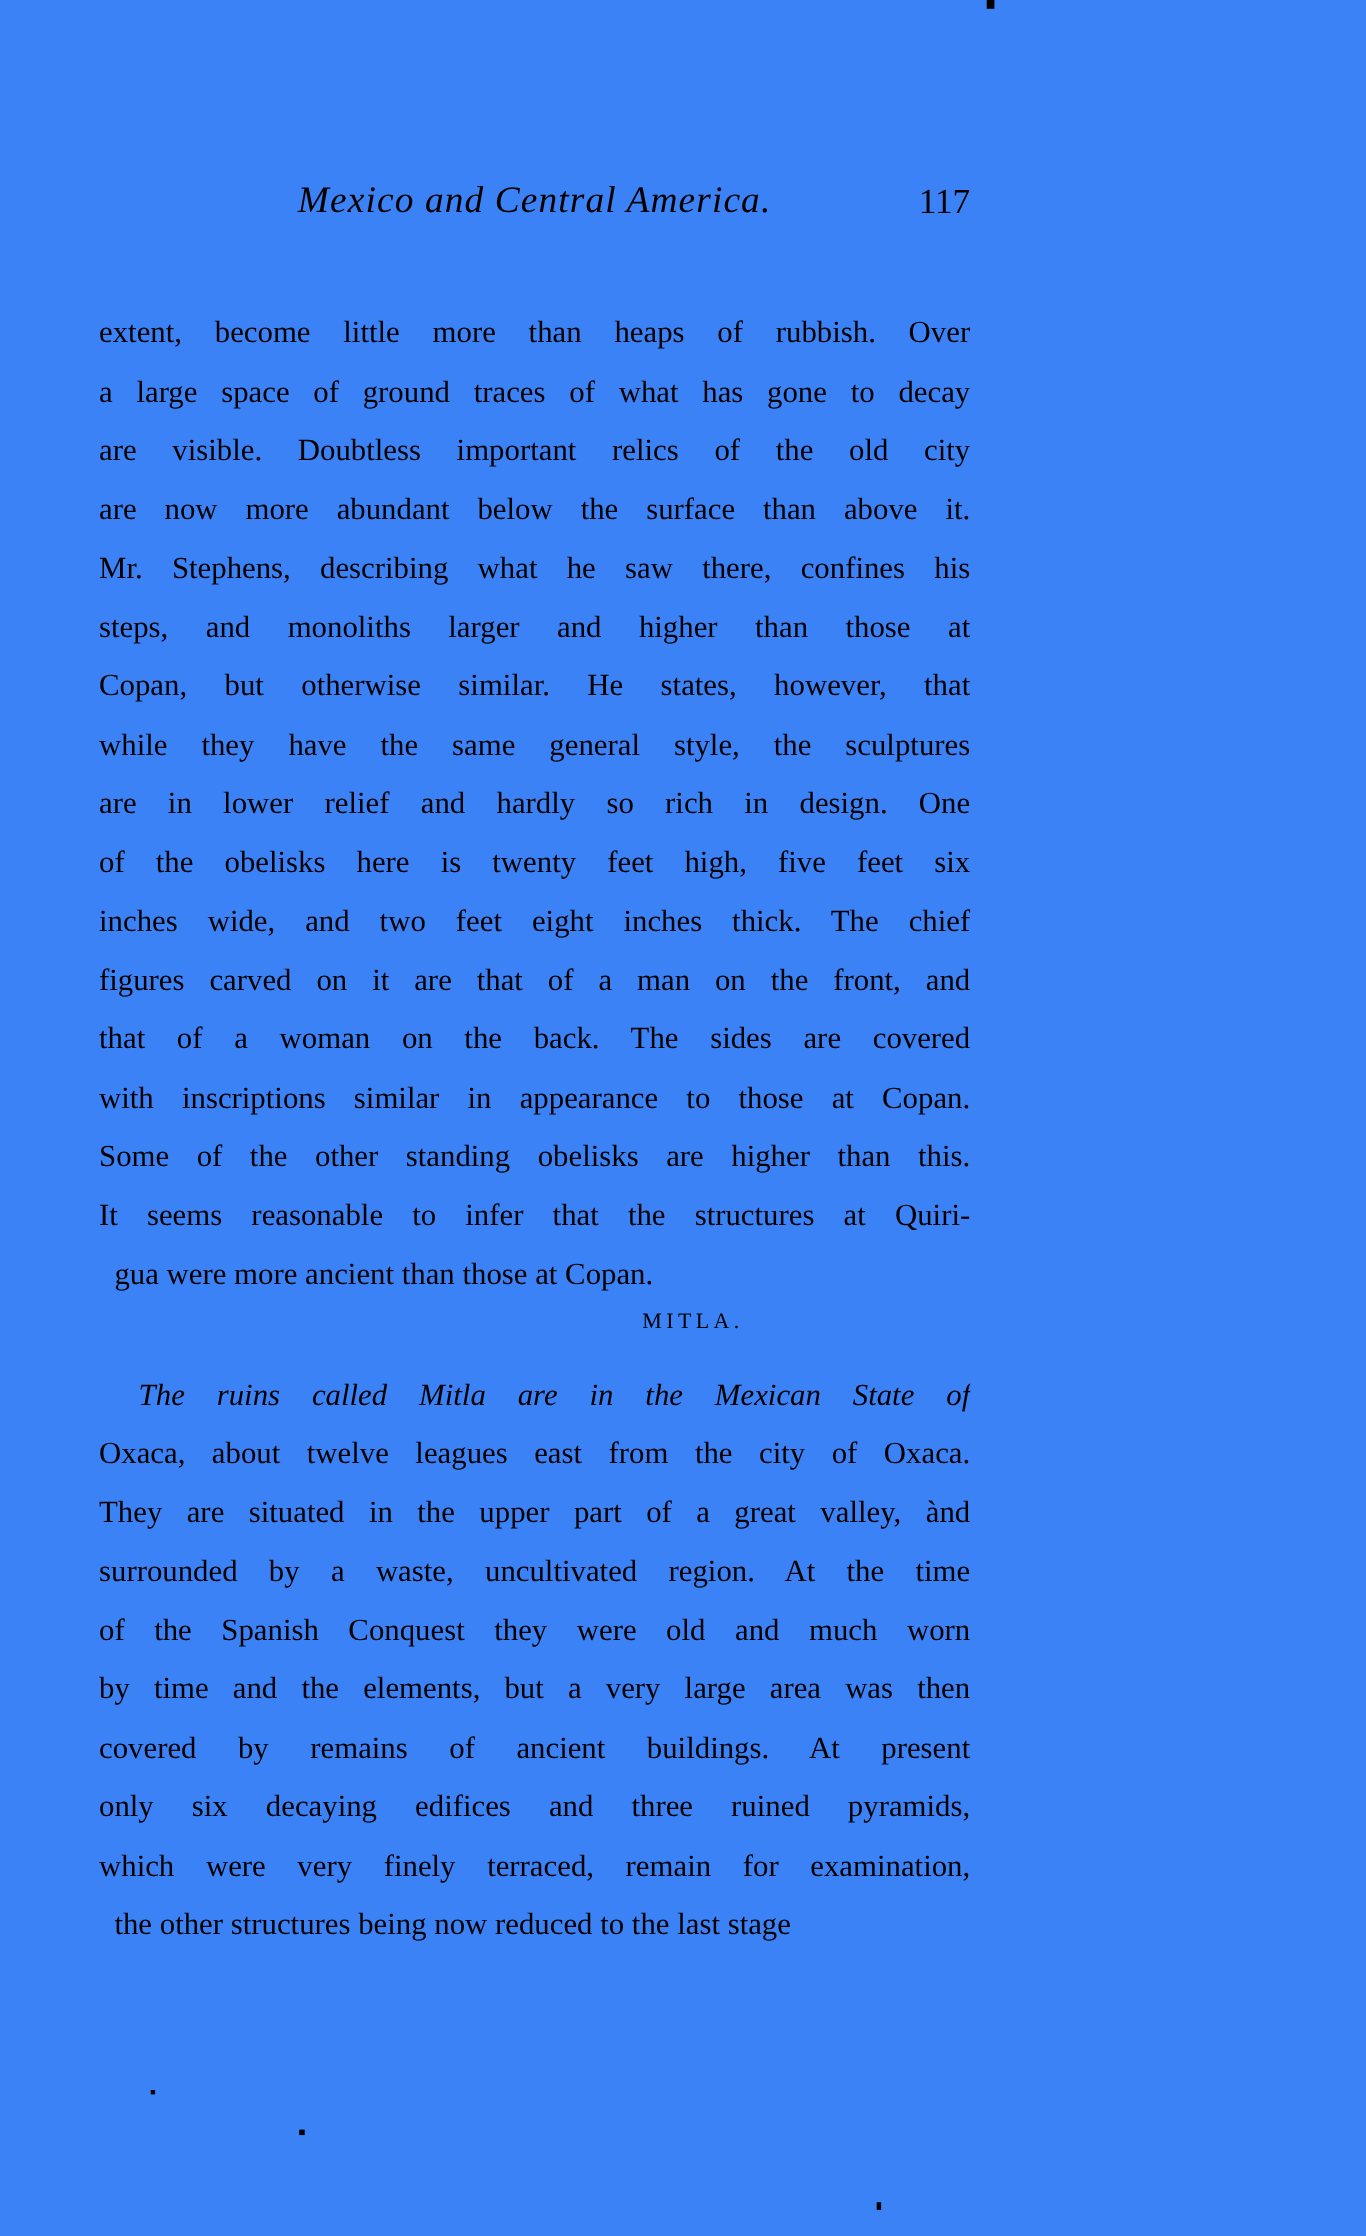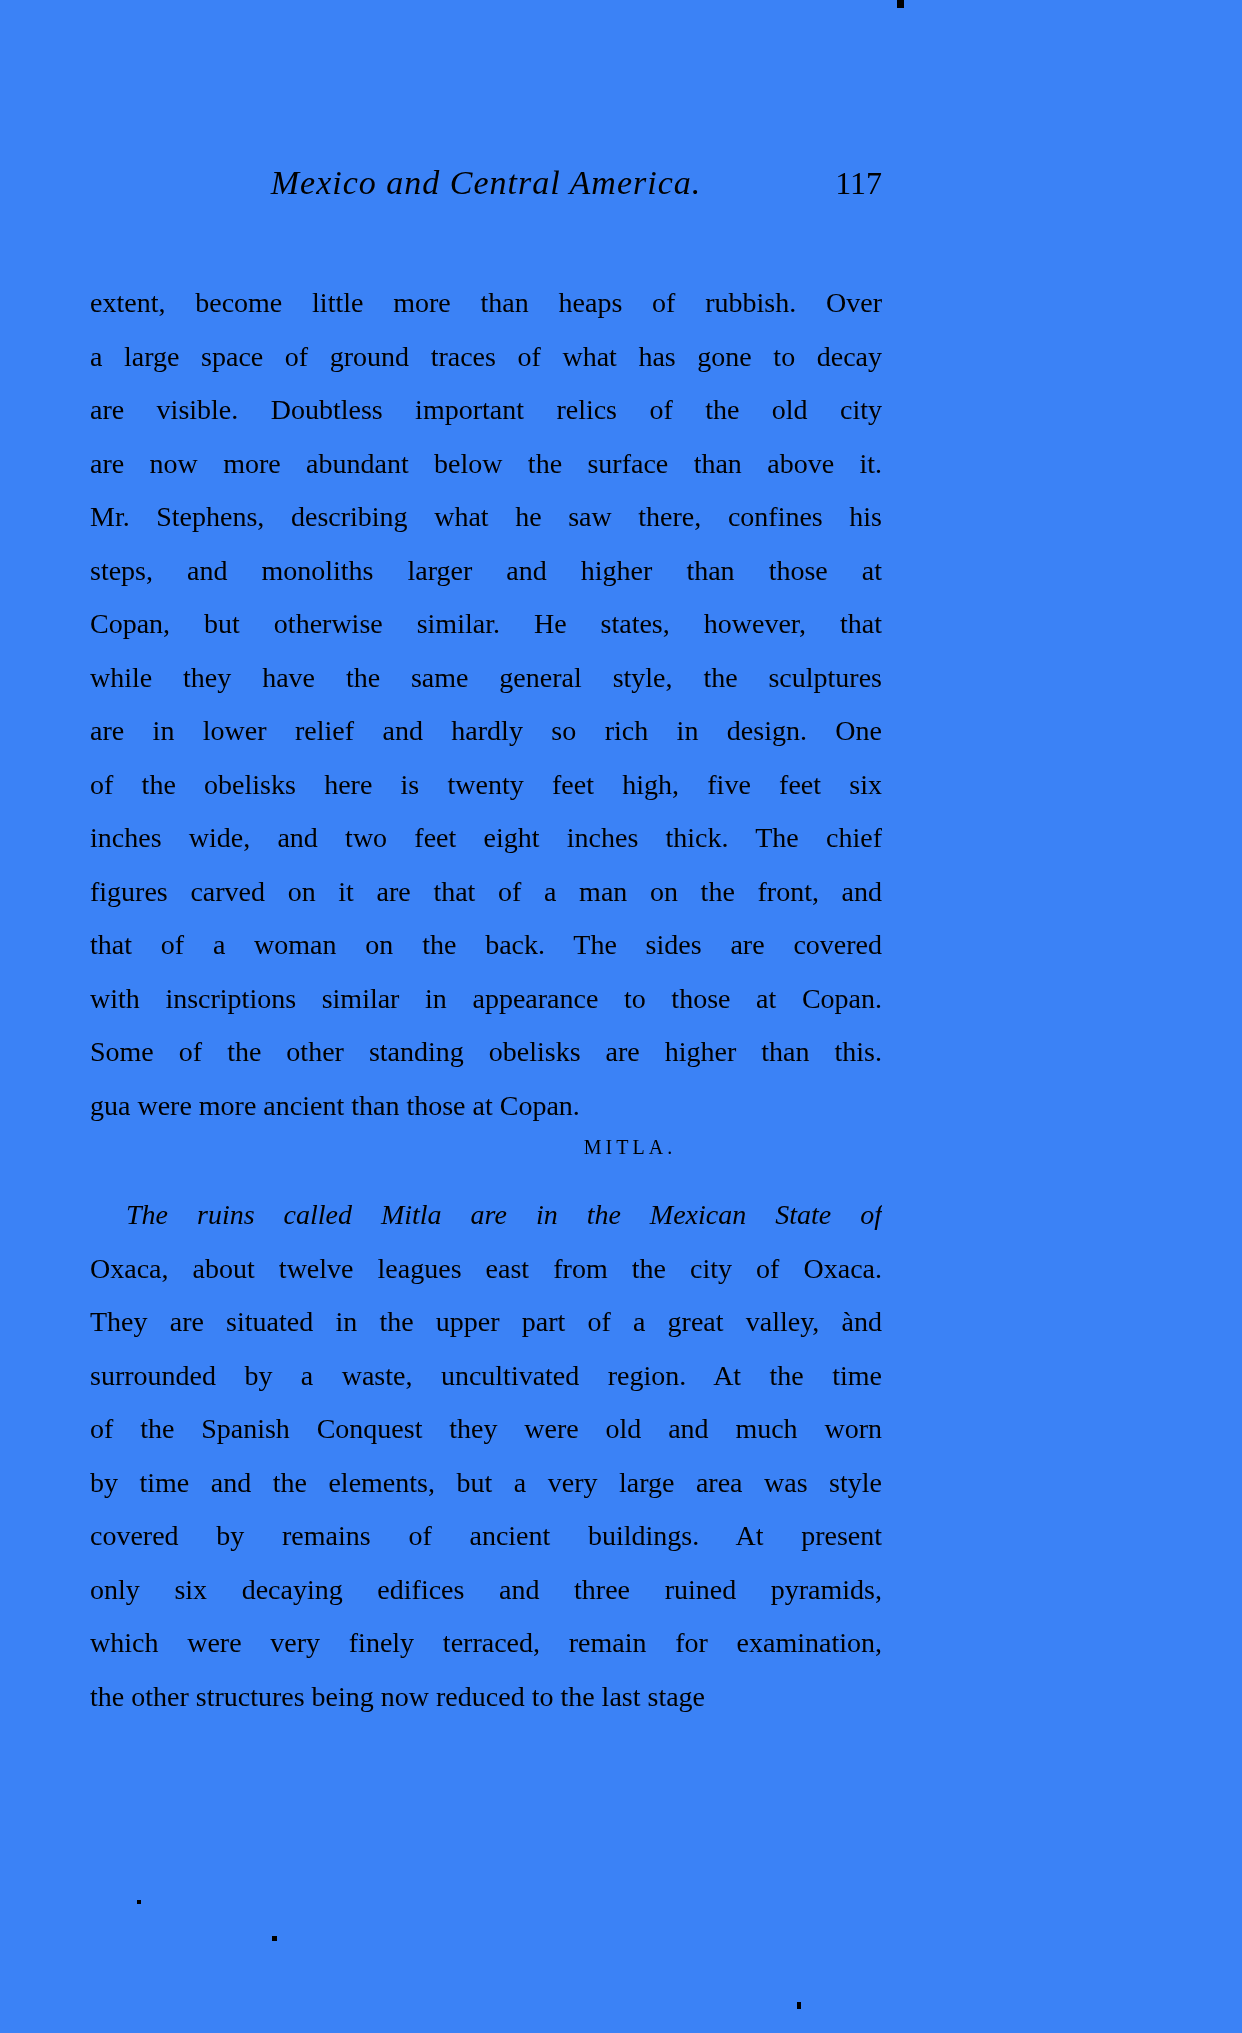--- a/index.html
+++ b/index.html
@@ -47,20 +47,21 @@
     line-height: 53.5px;
   }
   .para .line {
     text-align: justify;
     text-align-last: justify;
     overflow: hidden;
     white-space: normal;
   }
   .para .line:last-child {
     text-align-last: left;
+    margin-left: 14px;
   }
   .para-1 {
     margin-top: 70px;
   }
   .para-2 {
     margin-top: 26px;
   }
   .para-2 .line:first-child {
     text-indent: 36px;
     font-style: italic;
@@ -105,32 +106,33 @@
         <div class="line">steps, and monoliths larger and higher than those at</div>
         <div class="line">Copan, but otherwise similar.  He states, however, that</div>
         <div class="line">while they have the same general style, the sculptures</div>
         <div class="line">are in lower relief and hardly so rich in design.  One</div>
         <div class="line">of the obelisks here is twenty feet high, five feet six</div>
         <div class="line">inches wide, and two feet eight inches thick.  The chief</div>
         <div class="line">figures carved on it are that of a man on the front, and</div>
         <div class="line">that of a woman on the back.  The sides are covered</div>
         <div class="line">with inscriptions similar in appearance to those at Copan.</div>
         <div class="line">Some of the other standing obelisks are higher than this.</div>
+        <div class="line">It seems reasonable to infer that the structures at Quiri-</div>
         <div class="line">gua were more ancient than those at Copan.</div>
       </div>
 
     <div class="section-heading">MITLA.</div>
 
     <div class="para para-2">
         <div class="line">The ruins called Mitla are in the Mexican State of</div>
         <div class="line">Oxaca, about twelve leagues east from the city of Oxaca.</div>
         <div class="line">They are situated in the upper part of a great valley, ànd</div>
         <div class="line">surrounded by a waste, uncultivated region.  At the time</div>
         <div class="line">of the Spanish Conquest they were old and much worn</div>
-        <div class="line">by time and the elements, but a very large area was style</div>
+        <div class="line">by time and the elements, but a very large area was then</div>
         <div class="line">covered by remains of ancient buildings.  At present</div>
         <div class="line">only six decaying edifices and three ruined pyramids,</div>
         <div class="line">which were very finely terraced, remain for examination,</div>
         <div class="line">the other structures being now reduced to the last stage</div>
       </div>
 
   </div>
 
   <div class="speck speck-b1"></div>
   <div class="speck speck-b2"></div>

